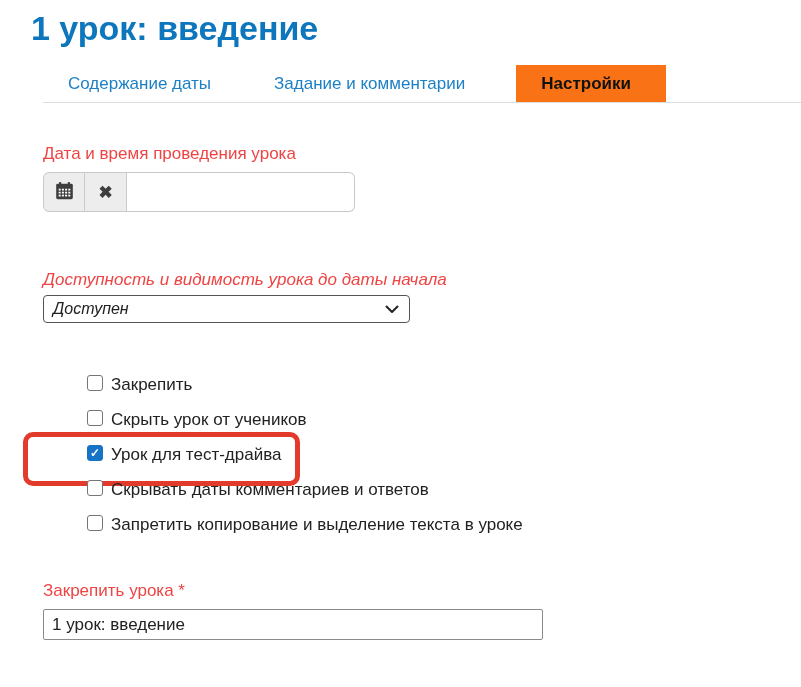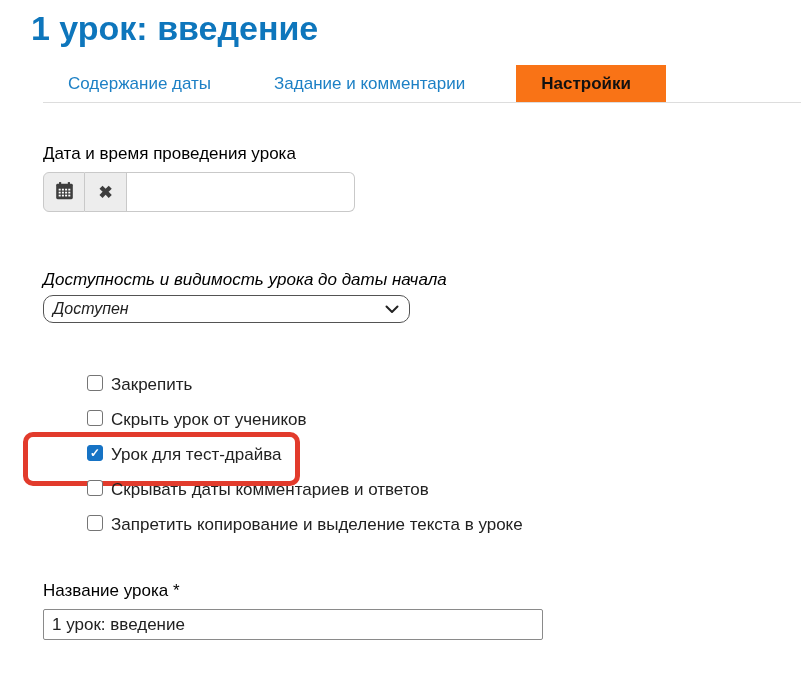--- a/index.html
+++ b/index.html
@@ -47,21 +47,21 @@
     font-weight: 700;
     padding: 0 35px 0 25px;
   }
 
   .content { margin-left: 43px; }
 
   .field-label {
     display: block;
     font-size: 17px;
     line-height: 20px;
-    color: #000000;
+    color: #ef4444;
   }
 
   
   .date-field { margin-top: 41px; }
   .input-group {
     margin-top: 8px;
     display: flex;
     width: 312px;
     height: 40px;
   }
@@ -96,21 +96,21 @@
     font-family: "Liberation Sans", sans-serif;
   }
 
   
   .avail-field { margin-top: 58px; font-style: italic; }
   .select-box {
     margin-top: 5px;
     width: 367px;
     height: 28px;
     border: 1px solid #545454;
-    border-radius: 10px;
+    border-radius: 4px;
     background: #ffffff;
     display: flex;
     align-items: center;
     justify-content: space-between;
     padding: 0 10px 0 9px;
     font-size: 16px;
     color: #222222;
     cursor: pointer;
   }
 
@@ -257,18 +257,18 @@
         <span class="cb"></span>
         <span class="cb-label">Скрывать даты комментариев и ответов</span>
       </label>
       <label class="cb-row">
         <span class="cb"></span>
         <span class="cb-label">Запретить копирование и выделение текста в уроке</span>
       </label>
     </div>
 
     <div class="name-field">
-      <span class="field-label">Название урока *</span>
+      <span class="field-label">Закрепить урока *</span>
       <input class="name-input" type="text" value="1 урок: введение" style="">
     </div>
 
   </div>
 </div>
 
 </body></html>

